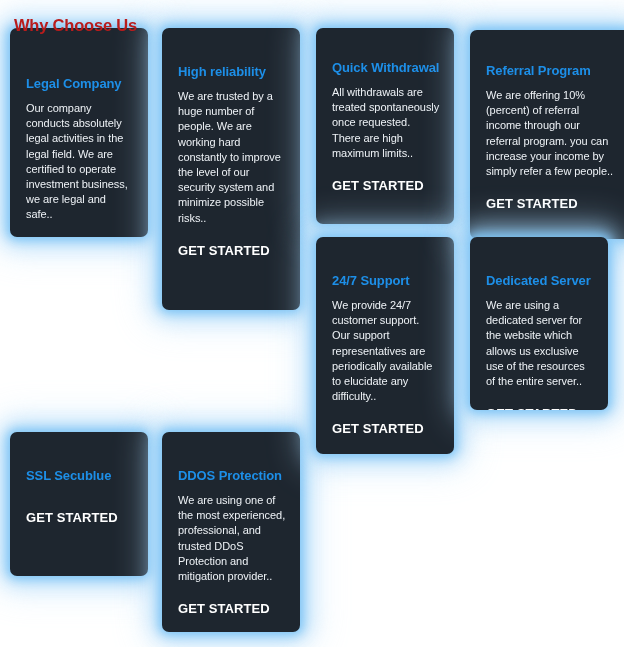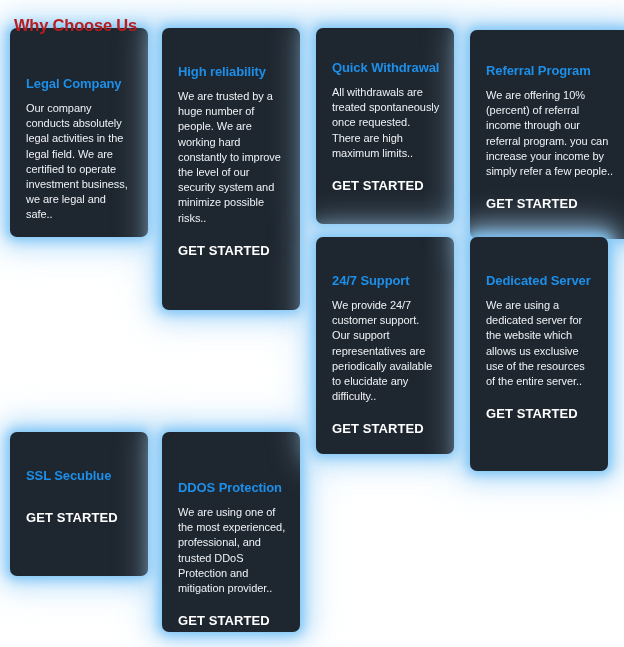--- a/index.html
+++ b/index.html
@@ -84,34 +84,34 @@
   #card-legal-company   .card-inner { top: 48px; }
 
   #card-ssl-secublue    { left: 10px;  top: 432px; width: 138px; height: 144px; }
   #card-ssl-secublue    .card-inner { top: 36px; }
 
   
   #card-high-reliability{ left: 162px; top: 28px;  width: 138px; height: 282px; }
   #card-high-reliability .card-inner { top: 36px; }
 
   #card-ddos-protection { left: 162px; top: 432px; width: 138px; height: 200px; }
-  #card-ddos-protection .card-inner { top: 48px; }
+  #card-ddos-protection .card-inner { top: 36px; }
 
   
   #card-quick-withdrawal{ left: 316px; top: 28px;  width: 138px; height: 196px; }
   #card-quick-withdrawal .card-inner { top: 32px; }
 
   #card-247-support     { left: 316px; top: 237px; width: 138px; height: 217px; }
   #card-247-support     .card-inner { top: 36px; }
 
   
   #card-referral-program{ left: 470px; top: 30px;  width: 161px; height: 209px; padding-left: 17px; }
   #card-referral-program .card-inner { top: 33px; }
 
-  #card-dedicated-server{ left: 470px; top: 237px; width: 138px; height: 234px; }
+  #card-dedicated-server{ left: 470px; top: 237px; width: 138px; height: 173px; }
   #card-dedicated-server .card-inner { top: 36px; }
 </style>
 </head>
 <body>
 
 <h2 id="section-title">Why Choose Us</h2>
 
 <div class="card" id="card-legal-company">
   <div class="card-inner">
     <h3 class="card-title">Legal Company</h3>

